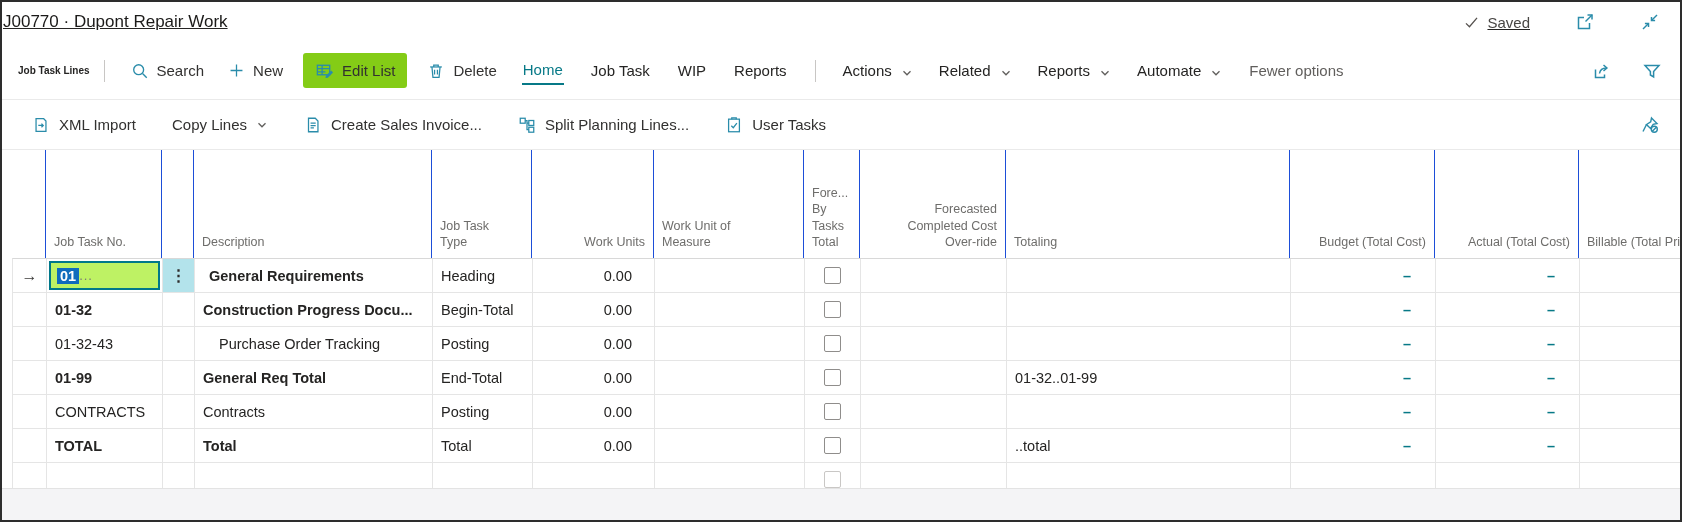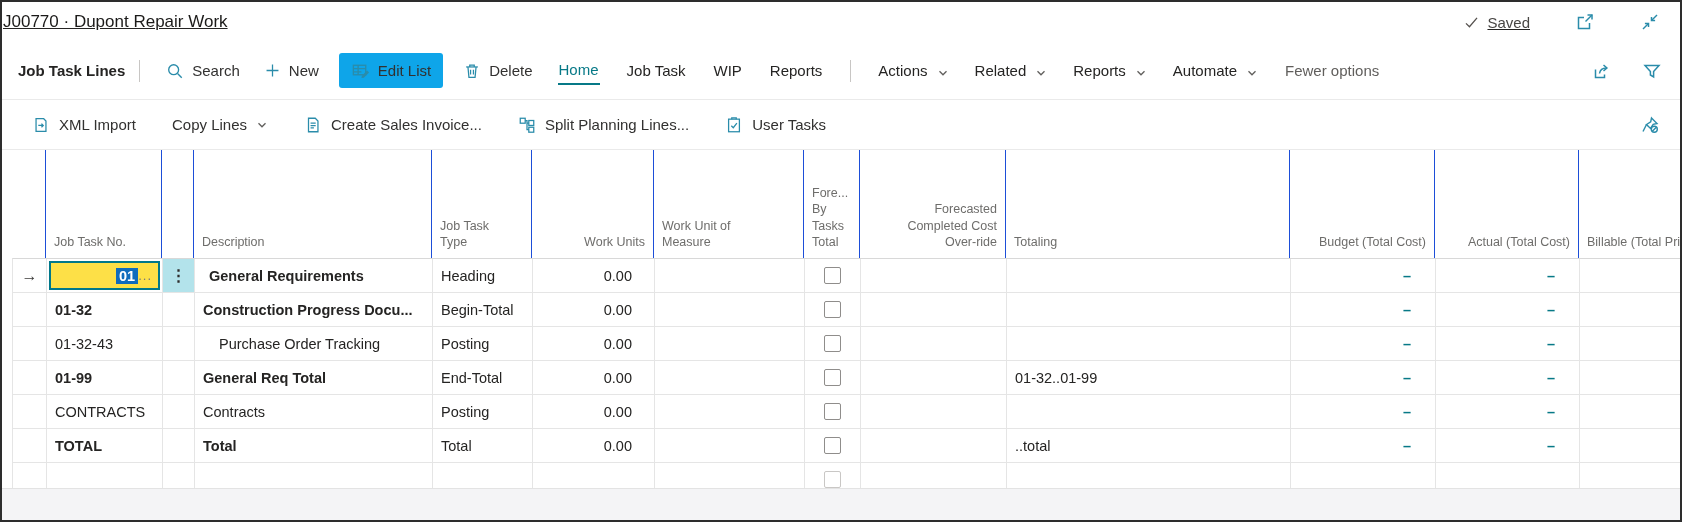--- a/index.html
+++ b/index.html
@@ -12,24 +12,24 @@
   }
   svg { display:block; }
   
   .titlebar { height:40px; display:flex; align-items:center; justify-content:space-between; padding:0 20px 0 1px;text-decoration:underline; }
   .title { font-size:17px; color:#1b1a19; }
   .tb-right { display:flex; align-items:center; gap:45px; }
   .saved { display:flex; align-items:center; gap:7px; font-size:15px; color:#484644; }
   .iconbtn { cursor:pointer; }
   
   .toolbar1 { height:57px; border-bottom:1px solid #eaeaea; display:flex; align-items:center; padding:0 18px 0 16px; }
-  .caption { font-weight:700; font-size:15px; white-space:nowrap; }
+  .caption { font-weight:700; font-size:10px; white-space:nowrap; }
   .vsep { width:1px; height:22px; background:#c8c6c4; margin:0 14px; flex:none; }
   .act { display:flex; align-items:center; gap:8px; font-size:15px; color:#323130; margin:0 12px; cursor:pointer; white-space:nowrap; }
-  .act.highlight { background:#0ea5e9; border-radius:3px; padding:8px 12px; margin:0 8px; }
+  .act.highlight { background:#84cc16; border-radius:3px; padding:8px 12px; margin:0 8px; }
   .tab { font-size:15px; margin:0 13px; padding:5px 1px; cursor:pointer; white-space:nowrap; }
   .tab.active { color:var(--accent); border-bottom:2px solid var(--accent); }
   .menuitem { display:flex; align-items:flex-end; gap:9px; margin:0 13px; font-size:15px; cursor:pointer; white-space:nowrap; }
   .fewer { color:#605e5c; margin:0 14px; font-size:15px; cursor:pointer; white-space:nowrap; }
   .t1-right { margin-left:auto; display:flex; align-items:center; gap:30px; }
   
   .toolbar2 { height:49px; border-bottom:1px solid #eaeaea; display:flex; align-items:center; padding:0 20px 0 30px; }
   .sub { display:flex; align-items:center; gap:9px; margin-right:36px; font-size:15px; color:#323130; cursor:pointer; white-space:nowrap; }
   .t2-right { margin-left:auto; }
   
@@ -44,22 +44,22 @@
         font-size:14.5px; box-sizing:border-box; overflow:hidden; white-space:nowrap; }
   .b { font-weight:700; }
   .num { justify-content:flex-end; padding-right:22px; }
   .dash { justify-content:flex-end; padding-right:24px; color:var(--accent); font-weight:700; cursor:pointer; }
   .cbcell { justify-content:center; padding:0; }
   .cb { width:15px; height:15px; border:1px solid #8f8d8b; border-radius:2px; background:#fff; cursor:pointer; }
   .cb.faint { border-color:#c9c7c5; }
   .arrowcell { justify-content:center; padding:0; font-size:16px; color:#3b3a39; }
   .menucell { background:#b3e3eb; justify-content:center; padding:0; color:#2d2c2b; font-size:16px; font-weight:700; letter-spacing:0; cursor:pointer; }
   .selcell { padding:2px; }
-  .selbox { border:2px solid #00788a; width:100%; height:100%; box-sizing:border-box; background:#fde047;
-            display:flex; align-items:center; justify-content:flex-end; padding:2px 6px; }
+  .selbox { border:2px solid #00788a; width:100%; height:100%; box-sizing:border-box; background:#bef264;
+            display:flex; align-items:center; justify-content:flex-start; padding:2px 6px; }
   .selval { background:#0f6cbd; color:#fff; font-weight:700; font-size:14.5px; padding:0 3px; }
   .dots { color:#7a7977; font-size:13px; letter-spacing:1px; cursor:pointer; }
   .ind1 { padding-left:14px; }
   .ind2 { padding-left:24px; }
   .footer { position:absolute; left:0; bottom:0; width:100%; height:31px; background:#f4f4f6; border-top:1px solid #e3e3e3; }
 </style>
 </head>
 <body>
 
 <div class="window">

